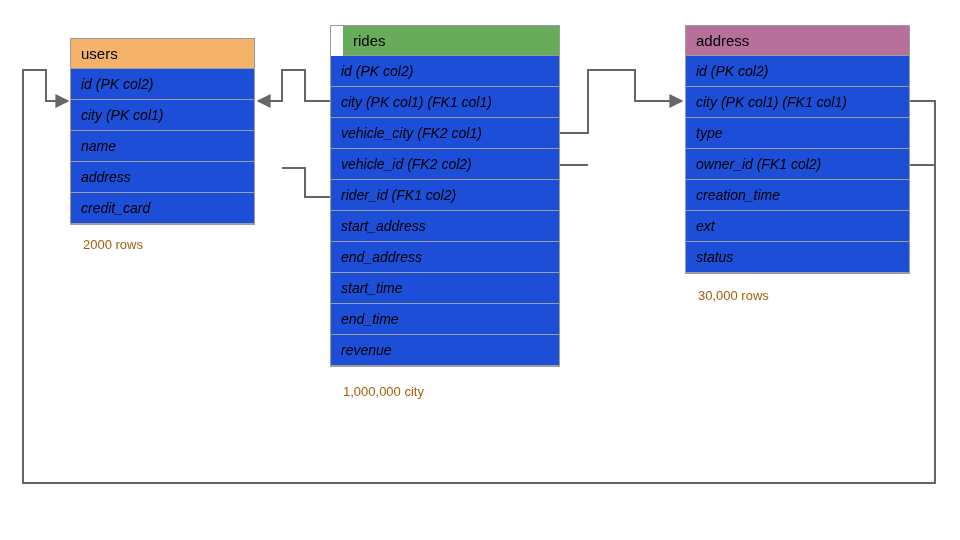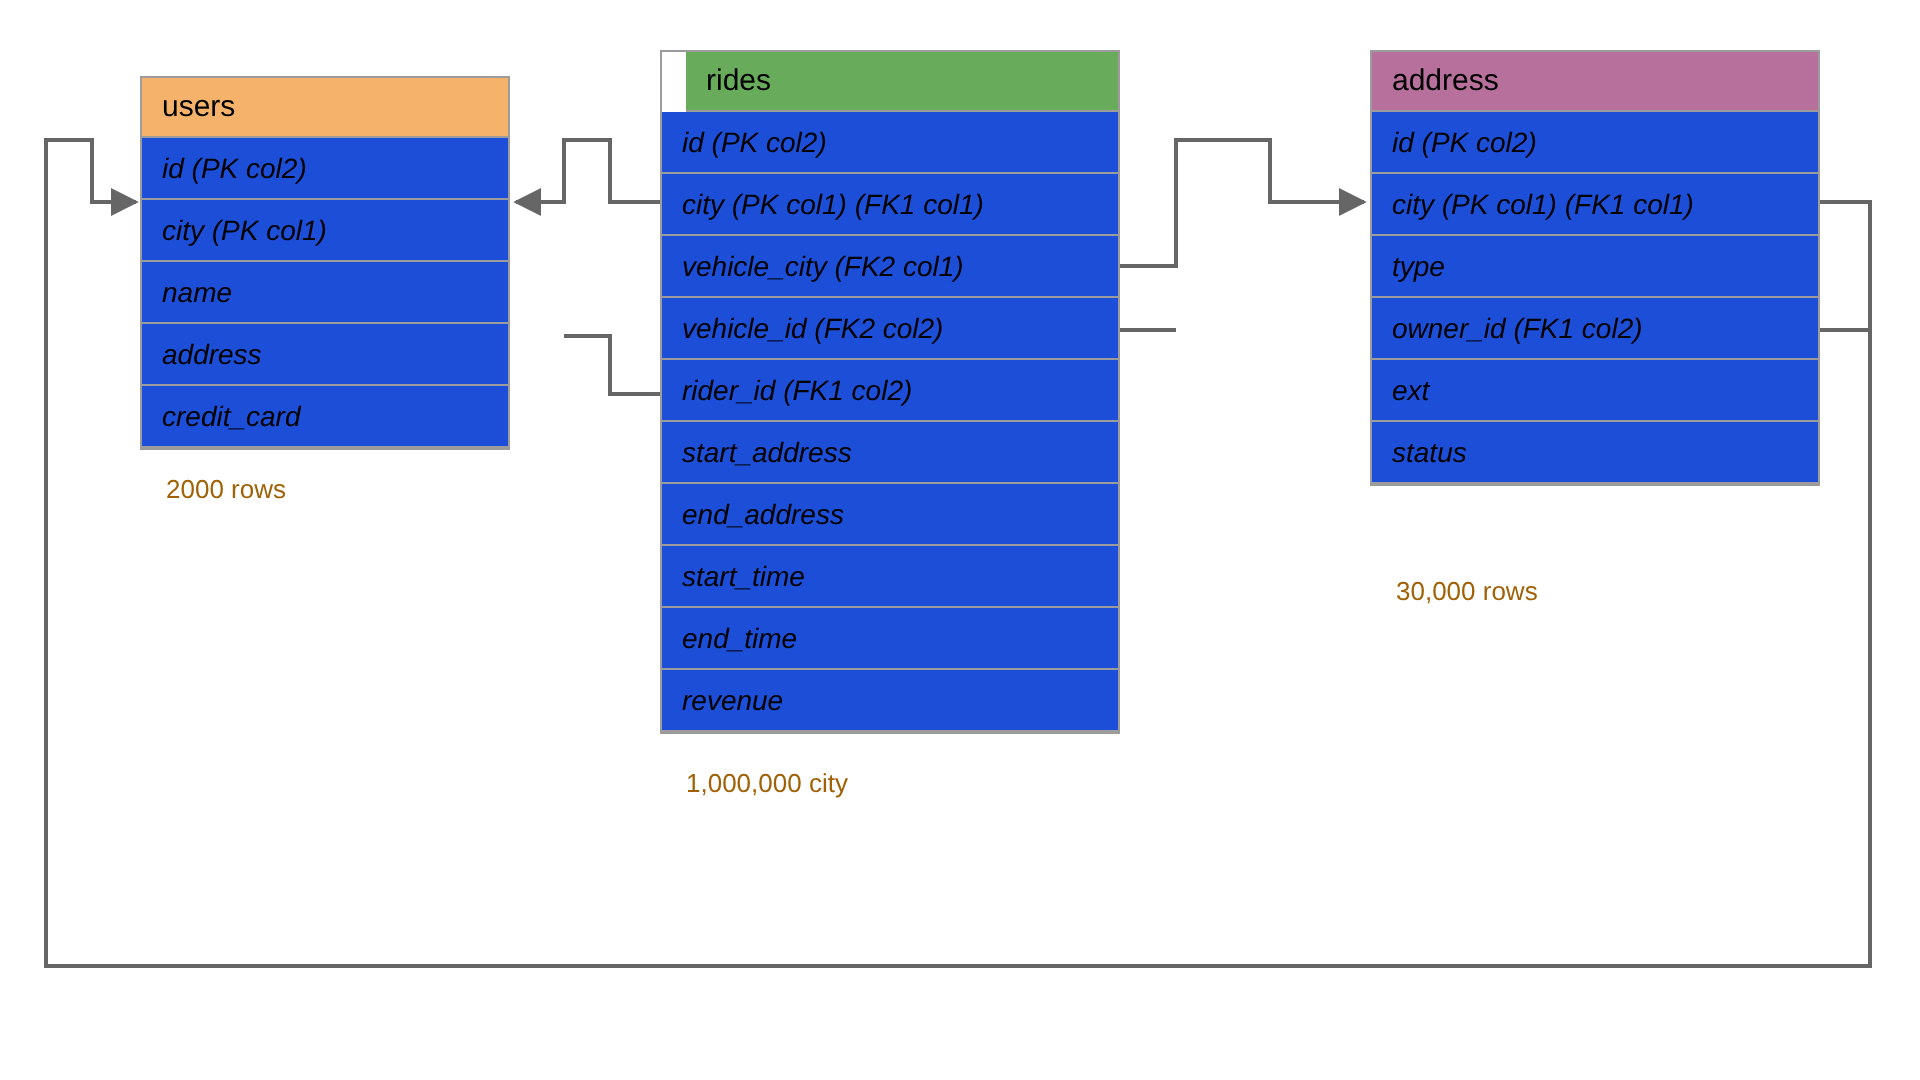--- a/index.html
+++ b/index.html
@@ -99,16 +99,17 @@
   <div class="table-row">revenue</div>
   <div class="row-count" style="top:350px">1,000,000 city</div>
 </div>
 
 <div id="tbl-vehicles" class="table">
   <div class="table-title title-vehicles">address</div>
   <div class="table-row">id (PK col2)</div>
   <div class="table-row">city (PK col1) (FK1 col1)</div>
   <div class="table-row">type</div>
   <div class="table-row">owner_id (FK1 col2)</div>
+  <div class="table-row">creation_time</div>
   <div class="table-row">ext</div>
   <div class="table-row">status</div>
   <div class="row-count" style="top:254px">30,000 rows</div>
 </div>
 
 </body></html>

